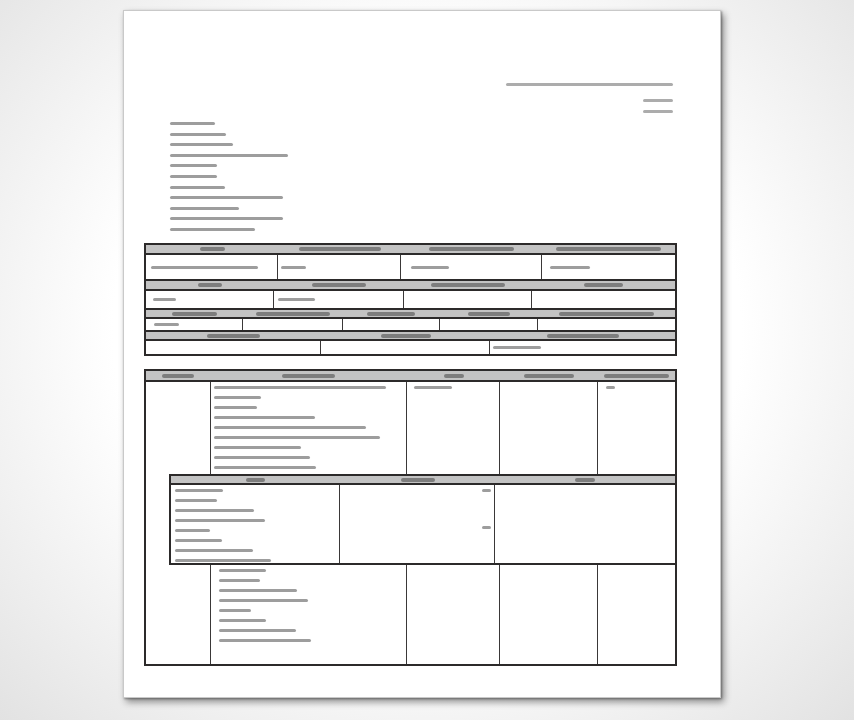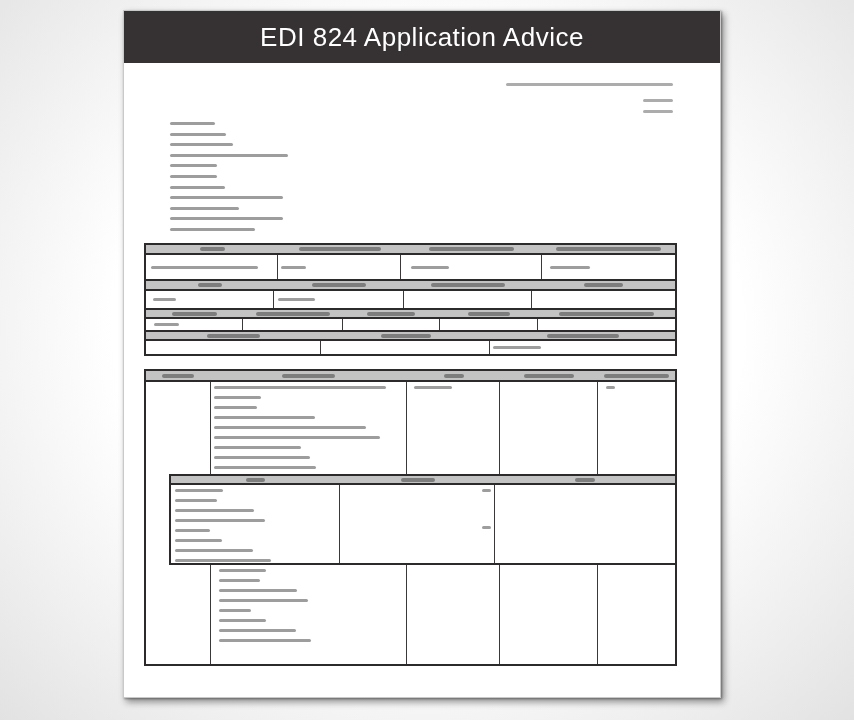--- a/index.html
+++ b/index.html
@@ -36,23 +36,20 @@
   .cell{box-sizing:border-box;border-right:1.5px solid #3a3838;display:flex;flex-direction:column;overflow:hidden}
   .cell:last-child{border-right:none}
   .cell.center{justify-content:center}
   .cell .bar{margin-top:0}
   .ref .bar{background:#acacac}
 </style>
 </head>
 <body>
 
 <div class="page">
-  <div class="titlebar">
-    <span class="t">EDI 824 Application Advice</span>
-  </div>
   <div class="block ref" id="reference-block" style="left: 382px; top: 72px; width: 167px;">
       <div class="bar" style="width: 167px; margin-top: 0px;"></div>
       <div class="bar" style="width: 30px; margin-top: 13px; margin-left: auto; margin-right: 0px;"></div>
       <div class="bar" style="width: 30px; margin-top: 8px; margin-left: auto; margin-right: 0px;"></div>
     </div>
   <div class="block" id="intro-block" style="left: 46px; top: 111px; width: 260px;">
       <div class="bar" style="width: 45px; margin-top: 0px;"></div>
       <div class="bar" style="width: 56px; margin-top: 7.6px;"></div>
       <div class="bar" style="width: 63px; margin-top: 7.6px;"></div>
       <div class="bar" style="width: 118px; margin-top: 7.6px;"></div>

